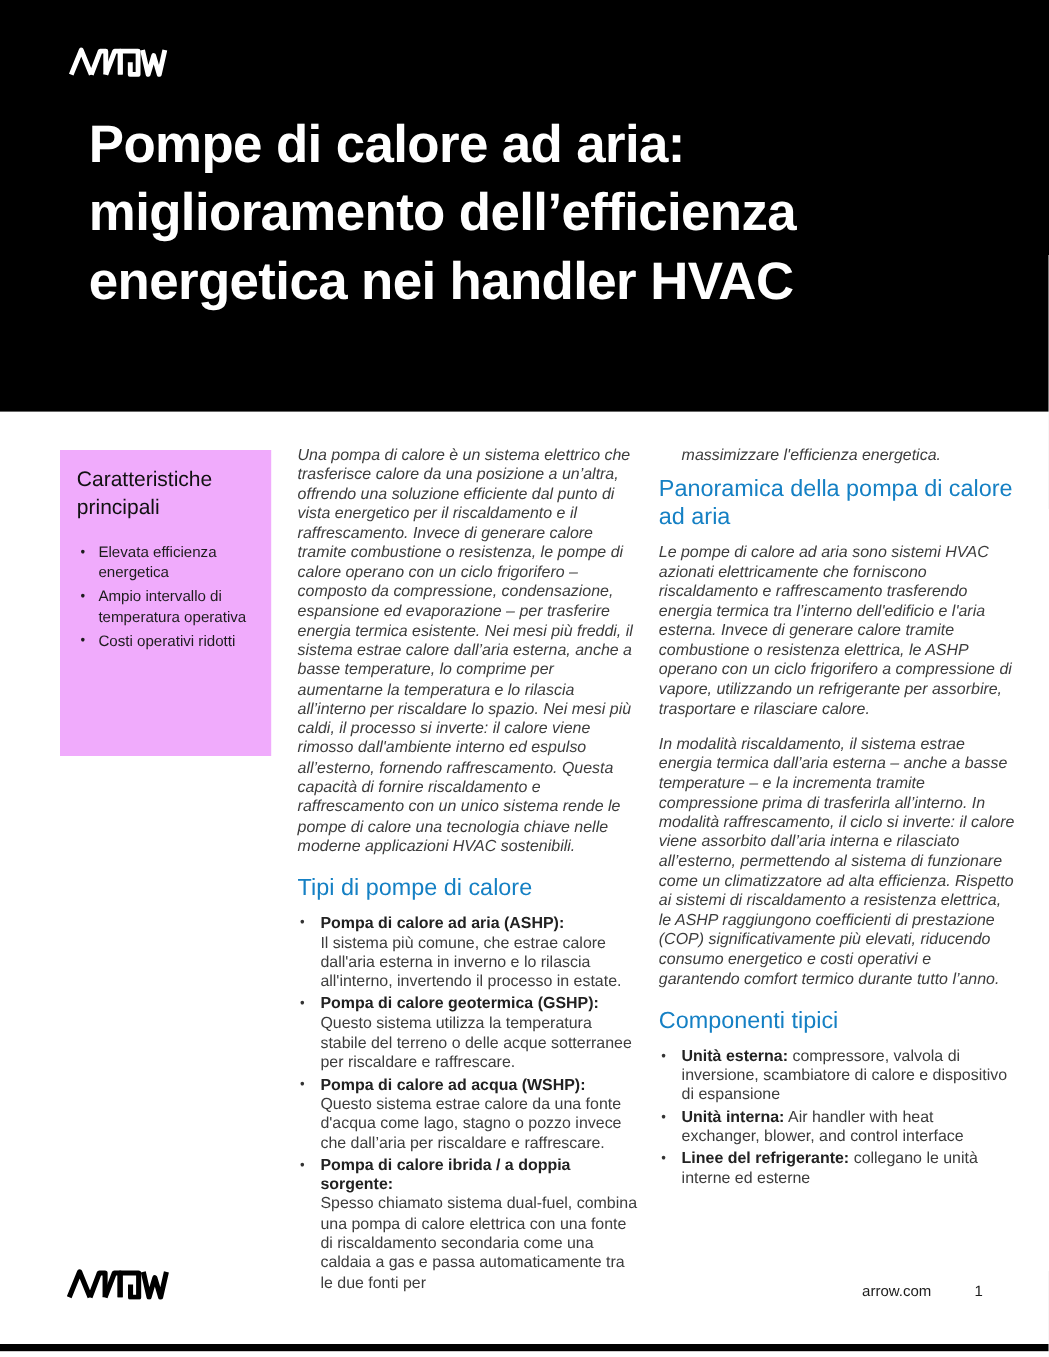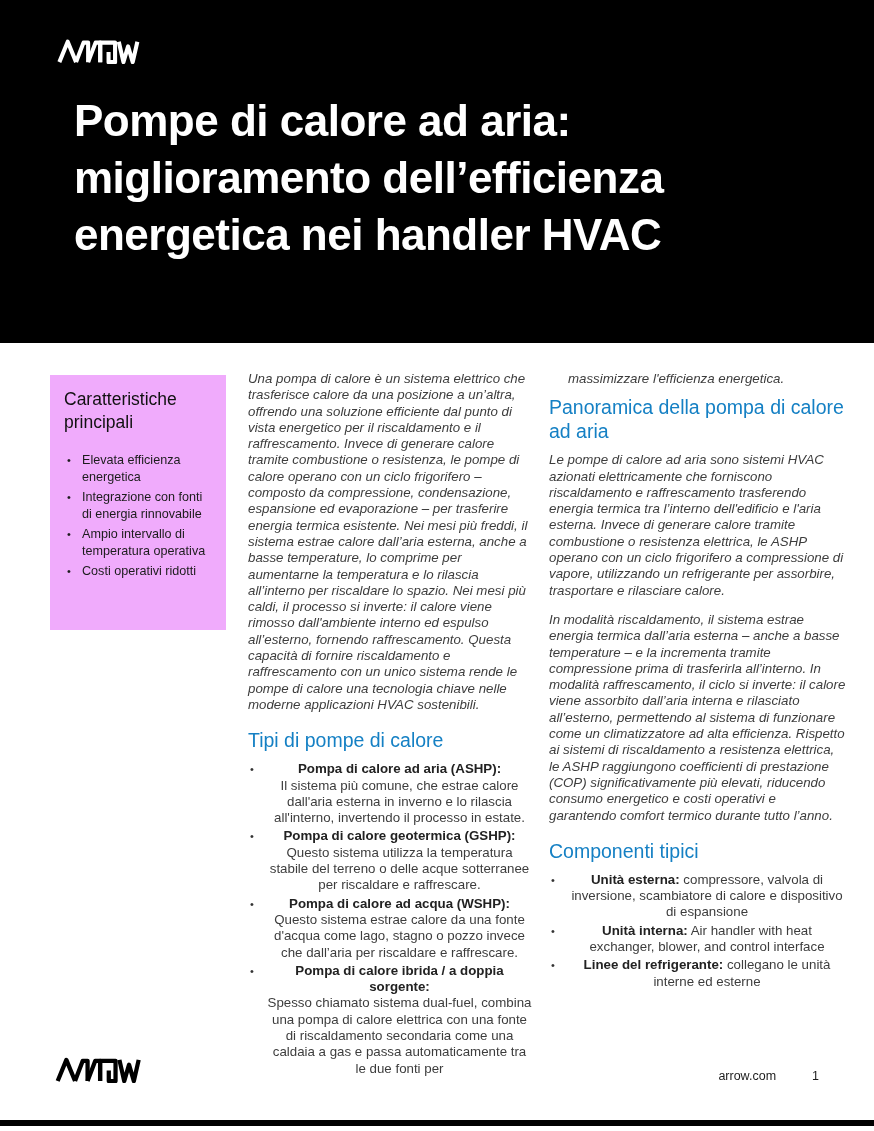--- a/index.html
+++ b/index.html
@@ -30,21 +30,21 @@
   
   .col{position:absolute;top:371px;color:#3d3d3d;font-size:13.3px;line-height:16.3px;}
   .col1{left:248px;width:284px;}
   .col2{left:549px;width:297px;}
   h2.sec{
     font-size:19.5px;line-height:24px;font-weight:400;color:#1580c4;
     margin:0 0 9px 0;letter-spacing:0;
   }
   .col p{margin:0 0 13px 0;font-style:italic;}
   .col h2.mt{margin-top:15px;}
-  ul.bullets{list-style:none;margin:0;padding:0;text-align:center;}
+  ul.bullets{list-style:none;margin:0;padding:0;}
   ul.bullets li{position:relative;padding-left:19px;margin:0 0 2px 0;}
   ul.bullets li::before{content:"•";position:absolute;left:2px;top:0;color:#333;font-size:11px;}
   ul.bullets strong{color:#222222;font-weight:bold;}
   ul.block-desc strong{display:block;}
   .continuation{padding-left:19px;margin:0 0 8px 0 !important;}
   
   .logo-bottom{position:absolute;top:1056px;left:52px;width:102px;height:27px;}
   .logo-bottom svg{display:block;width:102px;height:27px;}
   .footer-right{
     position:absolute;top:1069px;right:55px;display:flex;gap:36px;align-items:baseline;
@@ -72,21 +72,20 @@
       <div>Pompe di calore ad aria:</div>
       <div>miglioramento dell’efficienza</div>
       <div>energetica nei handler HVAC</div>
     </div>
   </div>
 
   <aside class="keybox">
     <div class="keybox-title">Caratteristiche principali</div>
     <ul>
       <li>Elevata efficienza energetica</li>
-      <li>Integrazione con fonti di energia rinnovabile</li>
       <li>Ampio intervallo di temperatura operativa</li>
       <li>Costi operativi ridotti</li>
     </ul>
   </aside>
 
   <section class="col col1">
     <p>Una pompa di calore è un sistema elettrico che trasferisce calore da una posizione a un’altra, offrendo una soluzione efficiente dal punto di vista energetico per il riscaldamento e il raffrescamento. Invece di generare calore tramite combustione o resistenza, le pompe di calore operano con un ciclo frigorifero – composto da compressione, condensazione, espansione ed evaporazione – per trasferire energia termica esistente. Nei mesi più freddi, il sistema estrae calore dall’aria esterna, anche a basse temperature, lo comprime per aumentarne la temperatura e lo rilascia all’interno per riscaldare lo spazio. Nei mesi più caldi, il processo si inverte: il calore viene rimosso dall'ambiente interno ed espulso all’esterno, fornendo raffrescamento. Questa capacità di fornire riscaldamento e raffrescamento con un unico sistema rende le pompe di calore una tecnologia chiave nelle moderne applicazioni HVAC sostenibili.</p>
     <h2 class="sec mt">Tipi di pompe di calore</h2>
     <ul class="bullets block-desc">
       <li>

